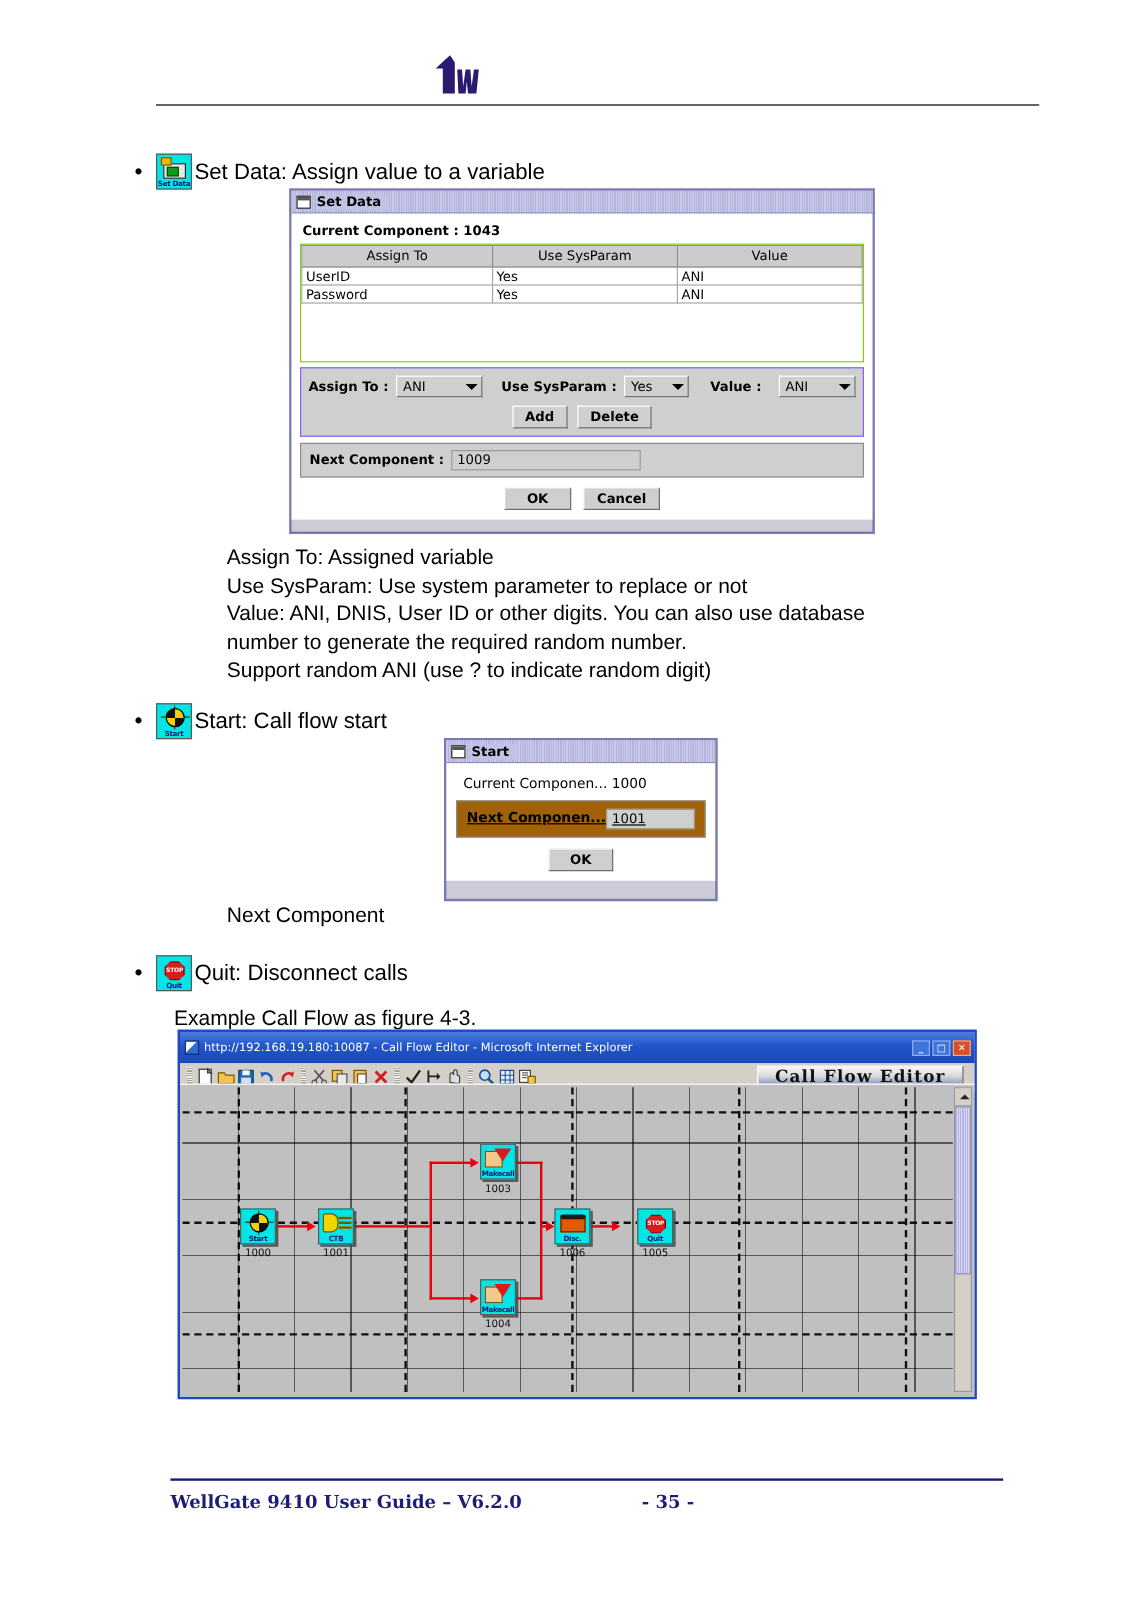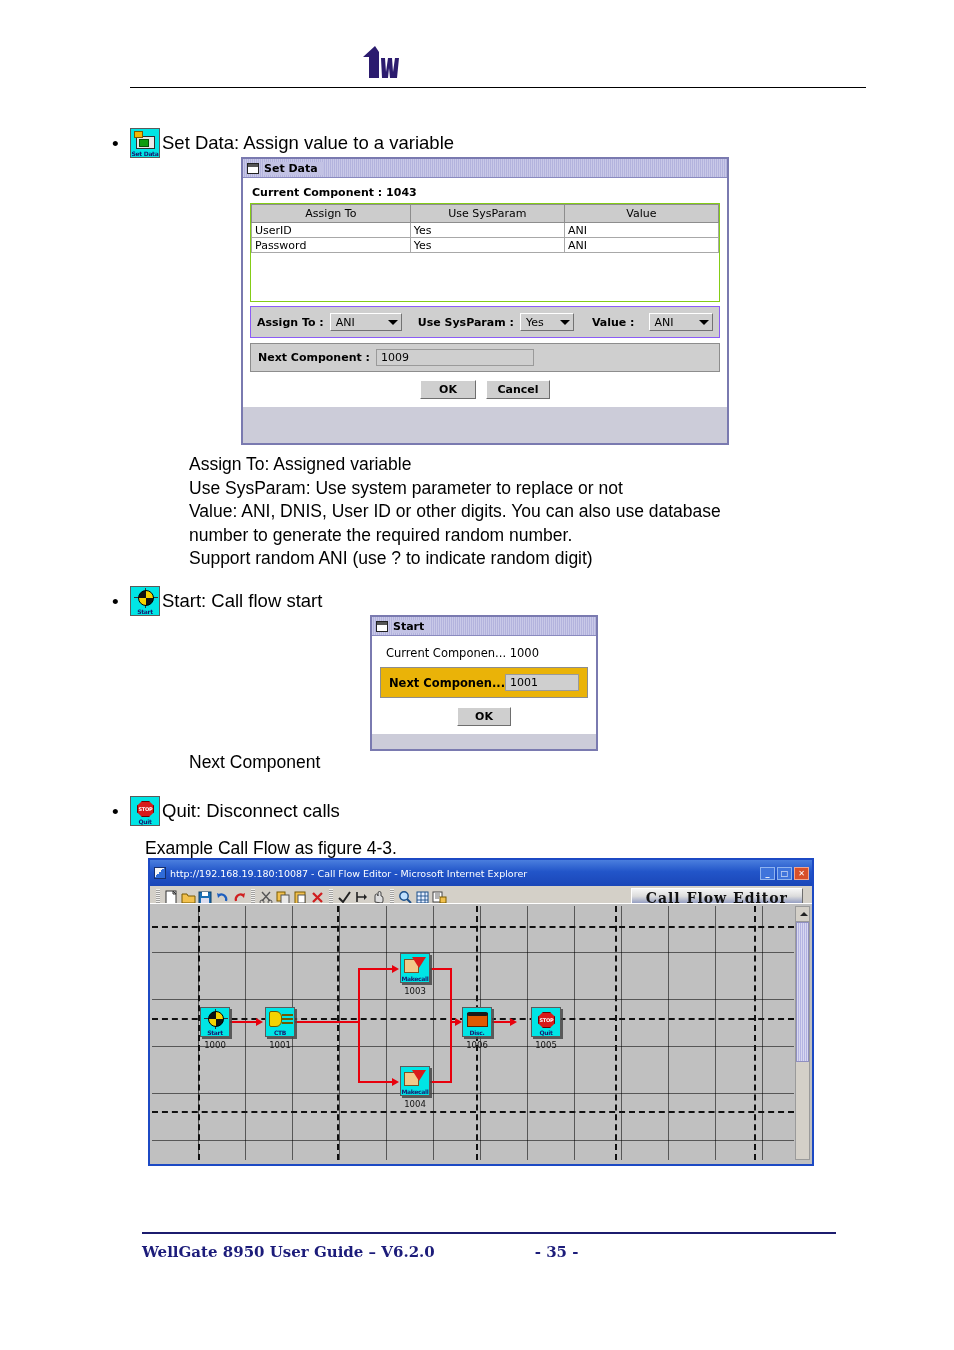--- a/index.html
+++ b/index.html
@@ -397,27 +397,28 @@
   }
 
   
   .st-current {
     font-size: 11.5px;
     font-weight: normal;
     color: #000;
     margin: 6px 0 7px 6px;
   }
   .st-panel {
-    background: #eab308;
+    background: #a16207;
     border: 1px solid #8d8d8d;
     padding: 6px 8px;
     display: flex;
-    align-items: center;
+    align-items: flex-start;
     gap: 0px;
     box-sizing: border-box;
+    text-decoration: underline;
   }
   .st-panel .lbl {
     font-size: 11.5px;
     font-weight: bold;
     white-space: nowrap;
   }
   .st-okrow {
     display: flex;
     justify-content: center;
     margin-top: 9px;
@@ -712,20 +713,24 @@
         <span class="combo" style="width:54px;">
           <span>Yes</span>
           <span class="arrow"></span>
         </span>
         <span class="sd-lbl" style="margin-left:12px;">Value :</span>
         <span class="combo" style="width:64px; margin-left:8px;">
           <span>ANI</span>
           <span class="arrow"></span>
         </span>
       </div>
+      <div class="sd-btnrow">
+        <span class="btn">Add</span>
+        <span class="btn">Delete</span>
+      </div>
     </div>
 
     <div class="sd-next">
       <span class="sd-lbl">Next Component :</span>
       <span class="txtfield" style="width:158px;">1009</span>
     </div>
 
     <div class="sd-ok-row">
       <span class="btn" style="width:56px;">OK</span>
       <span class="btn" style="width:64px;">Cancel</span>
@@ -1000,16 +1005,16 @@
     <div class="ie-vscroll">
       <div class="vscroll-up"></div>
       <div class="vscroll-thumb"></div>
     </div>
   </div>
 </div>
 
 <div class="page-footer">
   <div class="footer-rule"></div>
   <div class="footer-line">
-    <span>WellGate 8950 User Guide – V6.2.0</span>
+    <span>WellGate 9410 User Guide – V6.2.0</span>
     <span class="footer-page">- 35 -</span>
   </div>
 </div>
 
 </body></html>

